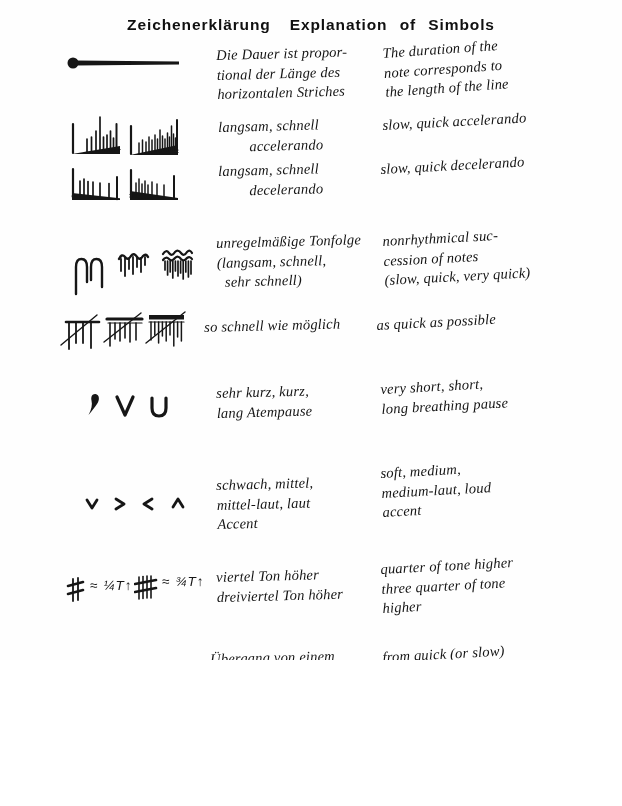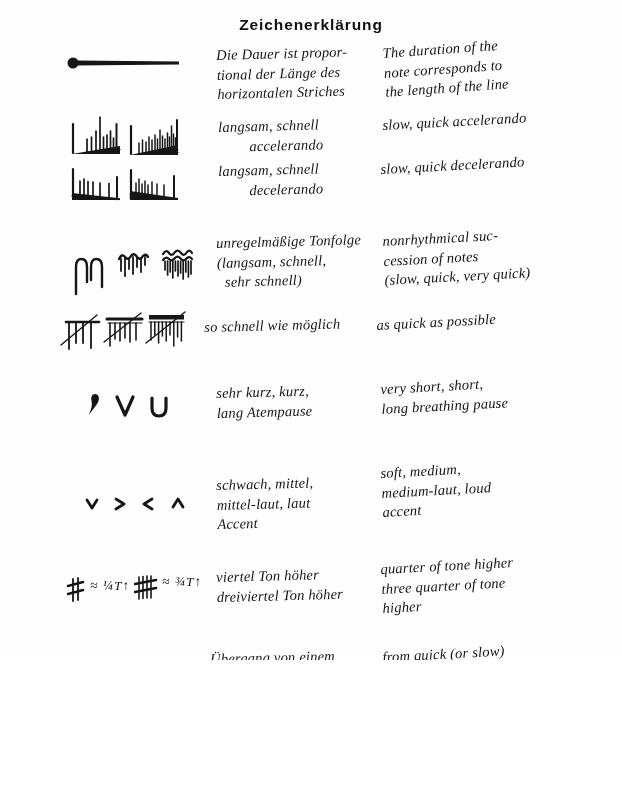--- a/index.html
+++ b/index.html
@@ -18,36 +18,37 @@
   .row{position:absolute;left:0;width:622px;}
   .hand{
     font-style:italic;font-size:14.5px;line-height:1.35;
     white-space:pre-wrap;letter-spacing:.2px;color:#141414;
   }
   .de-col{position:absolute;left:216px;width:170px;transform:rotate(-1.5deg);transform-origin:left top;}
   .en-col{position:absolute;left:382px;width:212px;transform:rotate(-3deg);transform-origin:left top;}
   .sym{position:absolute;}
   .sym svg{display:block;stroke:#161616;}
   .tone-label{
-    position:absolute;font-family:Liberation Serif, serif;font-style:italic;
+    position:absolute;font-family:Liberation Sans, sans-serif;font-style:italic;
     font-size:13.5px;letter-spacing:1px;white-space:nowrap;
   }
   .footer{
     position:absolute;top:770px;left:0;width:100%;text-align:center;
     font-family:"Liberation Sans",sans-serif;font-size:11.5px;
     letter-spacing:.5px;color:#222;
   }
 </style>
 </head>
 <body>
 
 <div class="page">
 
   <div class="title">
     <span>Zeichenerklärung</span>
+    <span class="en-part">Explanation  of  Simbols</span>
   </div>
 
   <section class="row" style="top:42px">
     <div class="sym" style="left:66px;top:14px">
       <svg width="115" height="14" viewBox="0 0 115 14">
         <circle cx="7" cy="7" r="5.5" fill="#161616" stroke="none"></circle>
         <polygon points="10,4.5 113,5.6 113,8.4 10,9.5" fill="#161616" stroke="none"></polygon>
       </svg>
     </div>
     <div class="hand de-col" style="top:4px">Die Dauer ist propor-

